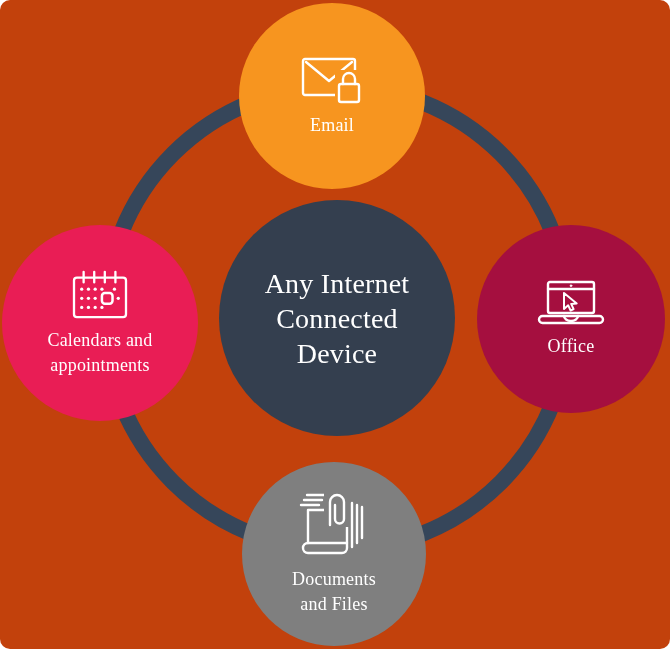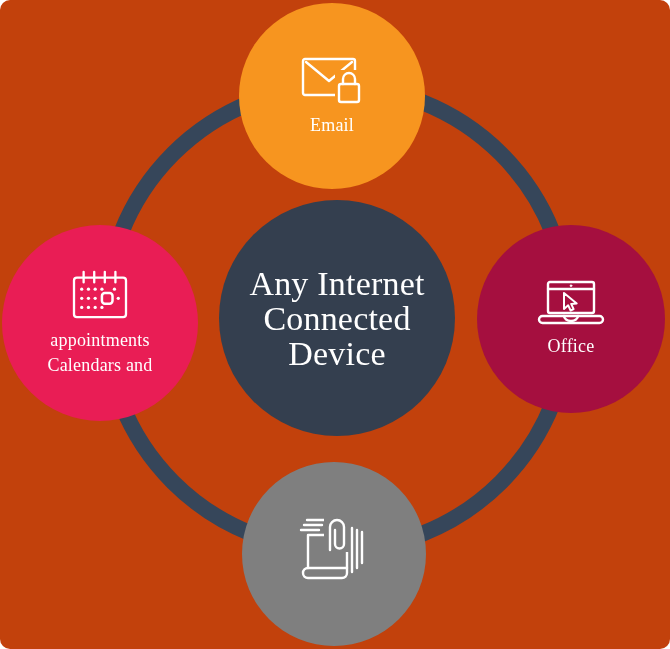--- a/index.html
+++ b/index.html
@@ -23,21 +23,21 @@
   .circle{
     position:absolute;
     border-radius:50%;
     display:flex;flex-direction:column;
     align-items:center;justify-content:center;
     text-align:center;
   }
   .c-center{
     left:219px;top:200px;width:236px;height:236px;
     background:#343f4f;
-    font-size:34px;line-height:35px;font-weight:400;
+    font-size:28px;line-height:35px;font-weight:400;
     letter-spacing:.2px;
   }
   .c-email{left:239px;top:3px;width:186px;height:186px;background:#f7951f;}
   .c-cal{left:2px;top:225px;width:196px;height:196px;background:#e91d55;}
   .c-office{left:477px;top:225px;width:188px;height:188px;background:#a50f3f;justify-content:center;}
   .c-docs{left:242px;top:462px;width:184px;height:184px;background:#7f7f7f;}
   .label{font-size:18px;line-height:25px;font-weight:400;letter-spacing:.2px;}
   .label span{display:block;}
   .center-text span{display:block;}
   .icon{margin-bottom:8px;line-height:0;}
@@ -86,22 +86,22 @@
             <circle cx="25" cy="31.5" r="1.7"></circle>
             <circle cx="49" cy="31.5" r="1.7"></circle>
           <circle cx="11" cy="41" r="1.7"></circle>
             <circle cx="18" cy="41" r="1.7"></circle>
             <circle cx="25" cy="41" r="1.7"></circle>
             <circle cx="32" cy="41" r="1.7"></circle>
         </g>
       </svg>
     </div>
     <div class="label">
+      <span>Calendars and</span>
       <span>appointments</span>
-      <span>Calendars and</span>
     </div>
   </div>
 
   <div class="circle c-center">
     <div class="center-text">
       <span>Any Internet</span>
       <span>Connected</span>
       <span>Device</span>
     </div>
   </div>
@@ -131,16 +131,18 @@
           <path d="M11 4 H29 M8 9 H26 M5 14 H23"></path>
           <path d="M56 12 V56 M61 14 V52 M66 16 V47"></path>
           <path d="M12 19 V52 M12 19 H47 a4 4 0 0 1 4 4 V52"></path>
           <path d="M51 52 V57 a5 5 0 0 1 -5 5 H12 a5 5 0 0 1 0 -10 Z"></path>
           <rect x="28" y="0" width="26" height="36" fill="#7f7f7f" stroke="none"></rect>
           <path d="M34 34 V11 a7 7 0 0 1 14 0 v17 a4.5 4.5 0 0 1 -9 0 V14"></path>
         </g>
       </svg>
     </div>
     <div class="label">
+      <span>Documents</span>
+      <span>and Files</span>
     </div>
   </div>
 
 </div>
 
 </body></html>

